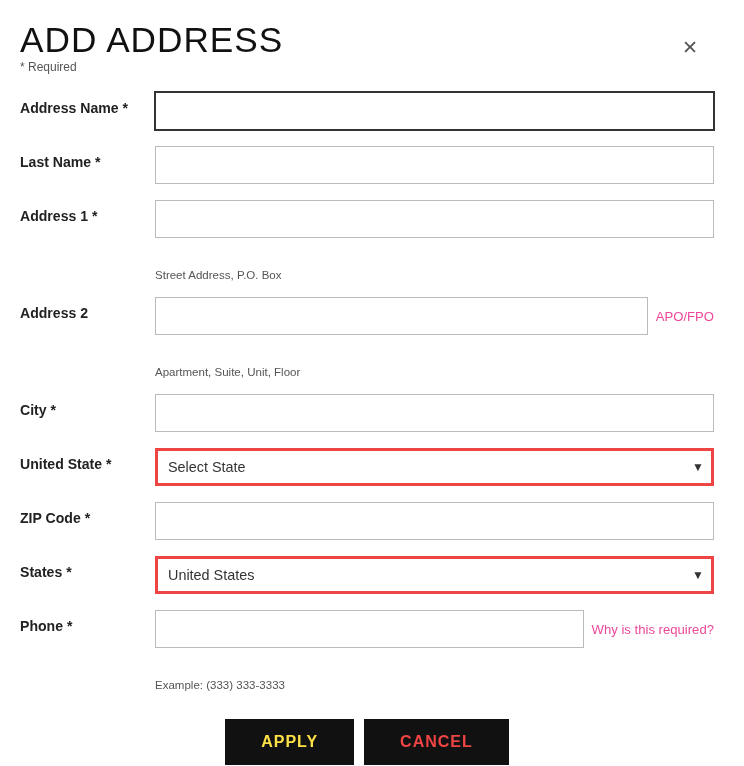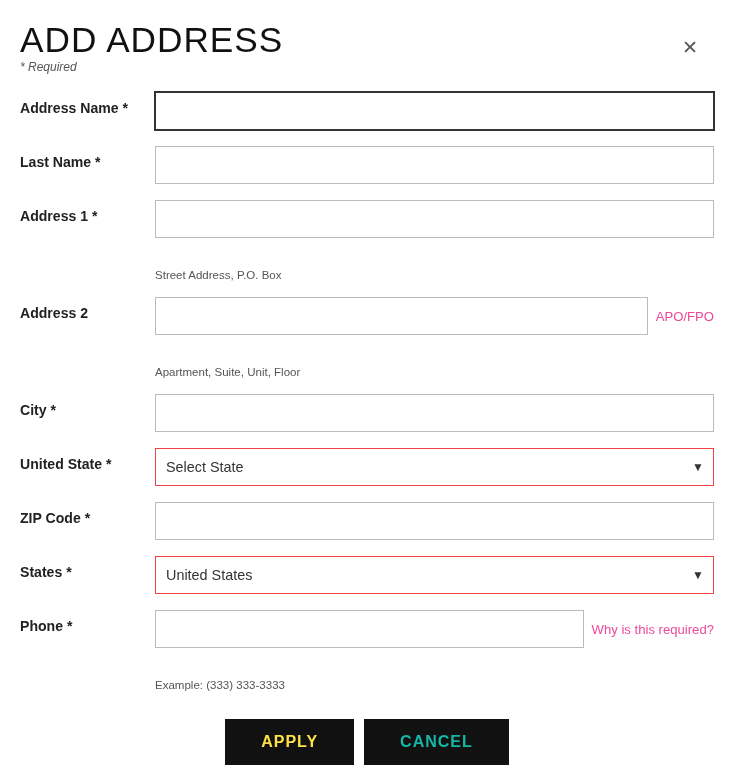--- a/index.html
+++ b/index.html
@@ -21,21 +21,20 @@
       font-size: 2.2rem;
       font-weight: 400;
       letter-spacing: 1px;
       color: #111;
     }
 
     .required-note {
       font-size: 0.75rem;
       color: #555;
       margin-bottom: 18px;
-      font-style: italic;
     }
 
     .form-row {
       display: flex;
       align-items: flex-start;
       margin-bottom: 16px;
     }
 
     .form-label {
       width: 135px;
@@ -91,21 +90,21 @@
     }
 
     .select-wrapper {
       position: relative;
       width: 100%;
     }
 
     .form-select {
       width: 100%;
       height: 38px;
-      border: 1px solid #ef4444;
+      border: 3px solid #ef4444;
       padding: 6px 36px 6px 10px;
       font-size: 0.9rem;
       color: #333;
       background: #fff;
       appearance: none;
       -webkit-appearance: none;
       cursor: pointer;
       outline: none;
     }
 
@@ -133,21 +132,21 @@
       padding: 14px 36px;
       font-size: 1rem;
       font-weight: 700;
       letter-spacing: 1px;
       cursor: pointer;
       text-transform: uppercase;
     }
 
     .btn-cancel {
       background: #111;
-      color: #14b8a6;
+      color: #ef4444;
       border: none;
       padding: 14px 36px;
       font-size: 1rem;
       font-weight: 700;
       letter-spacing: 1px;
       cursor: pointer;
       text-transform: uppercase;
     }
 
     .top-close {

